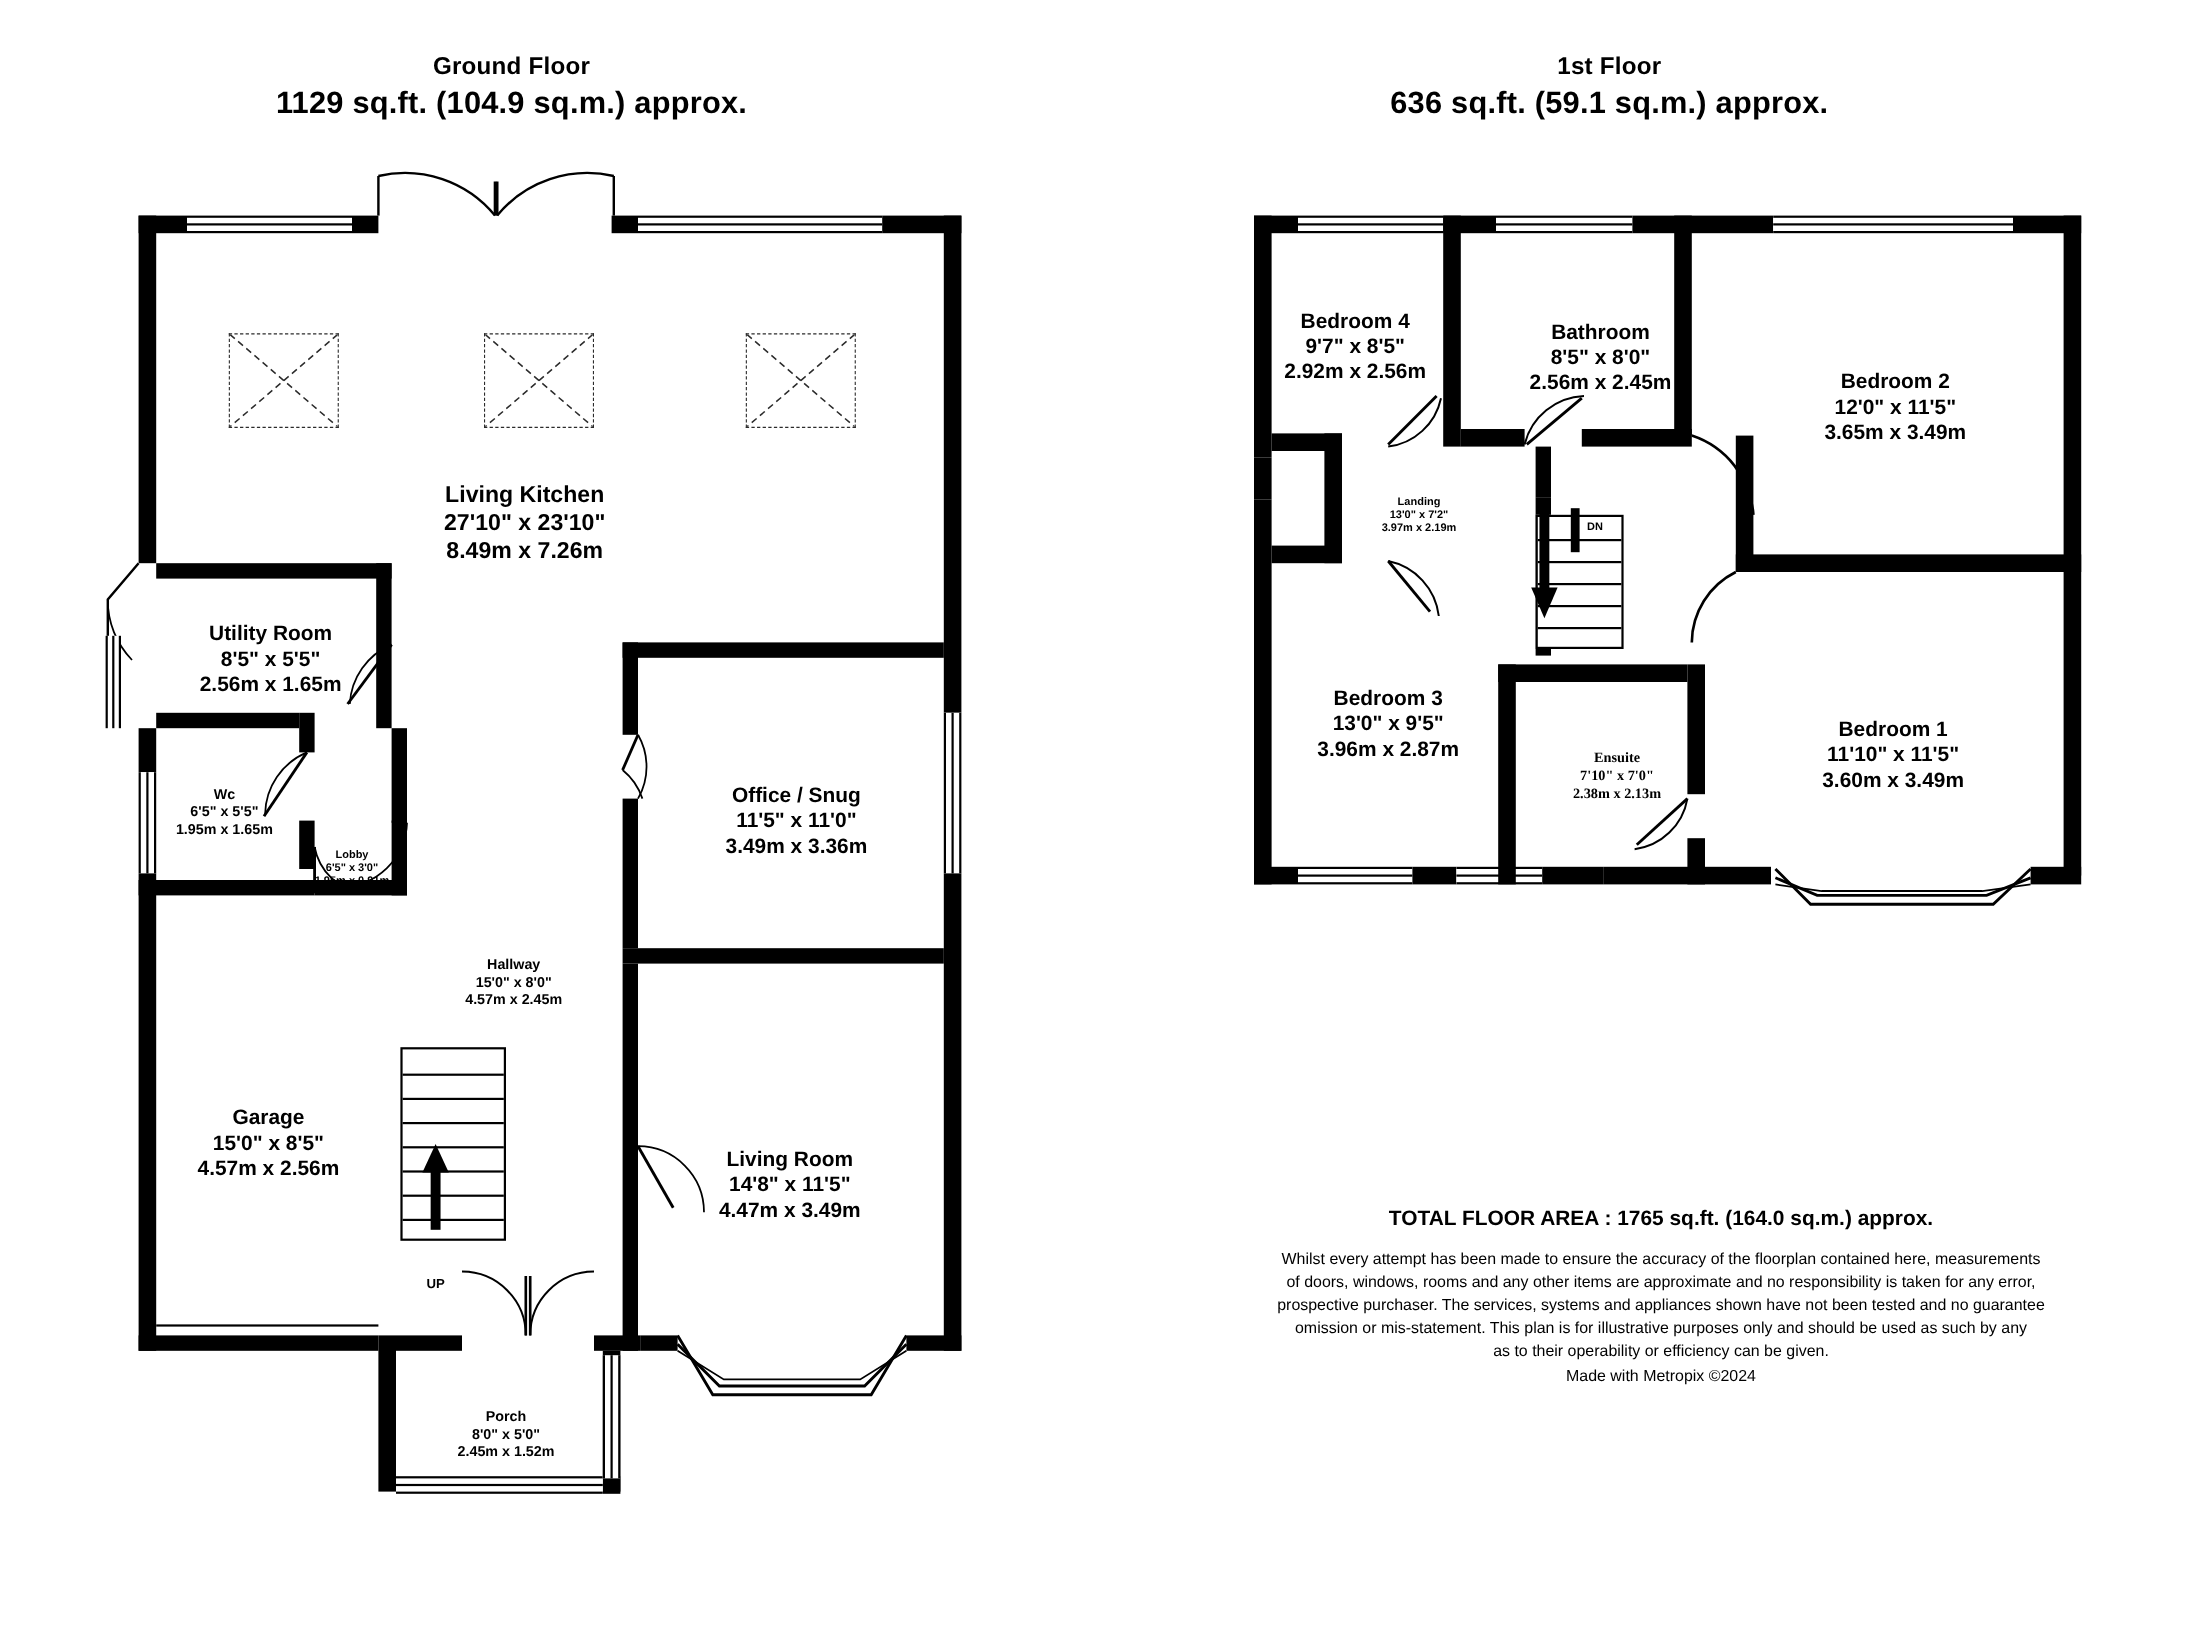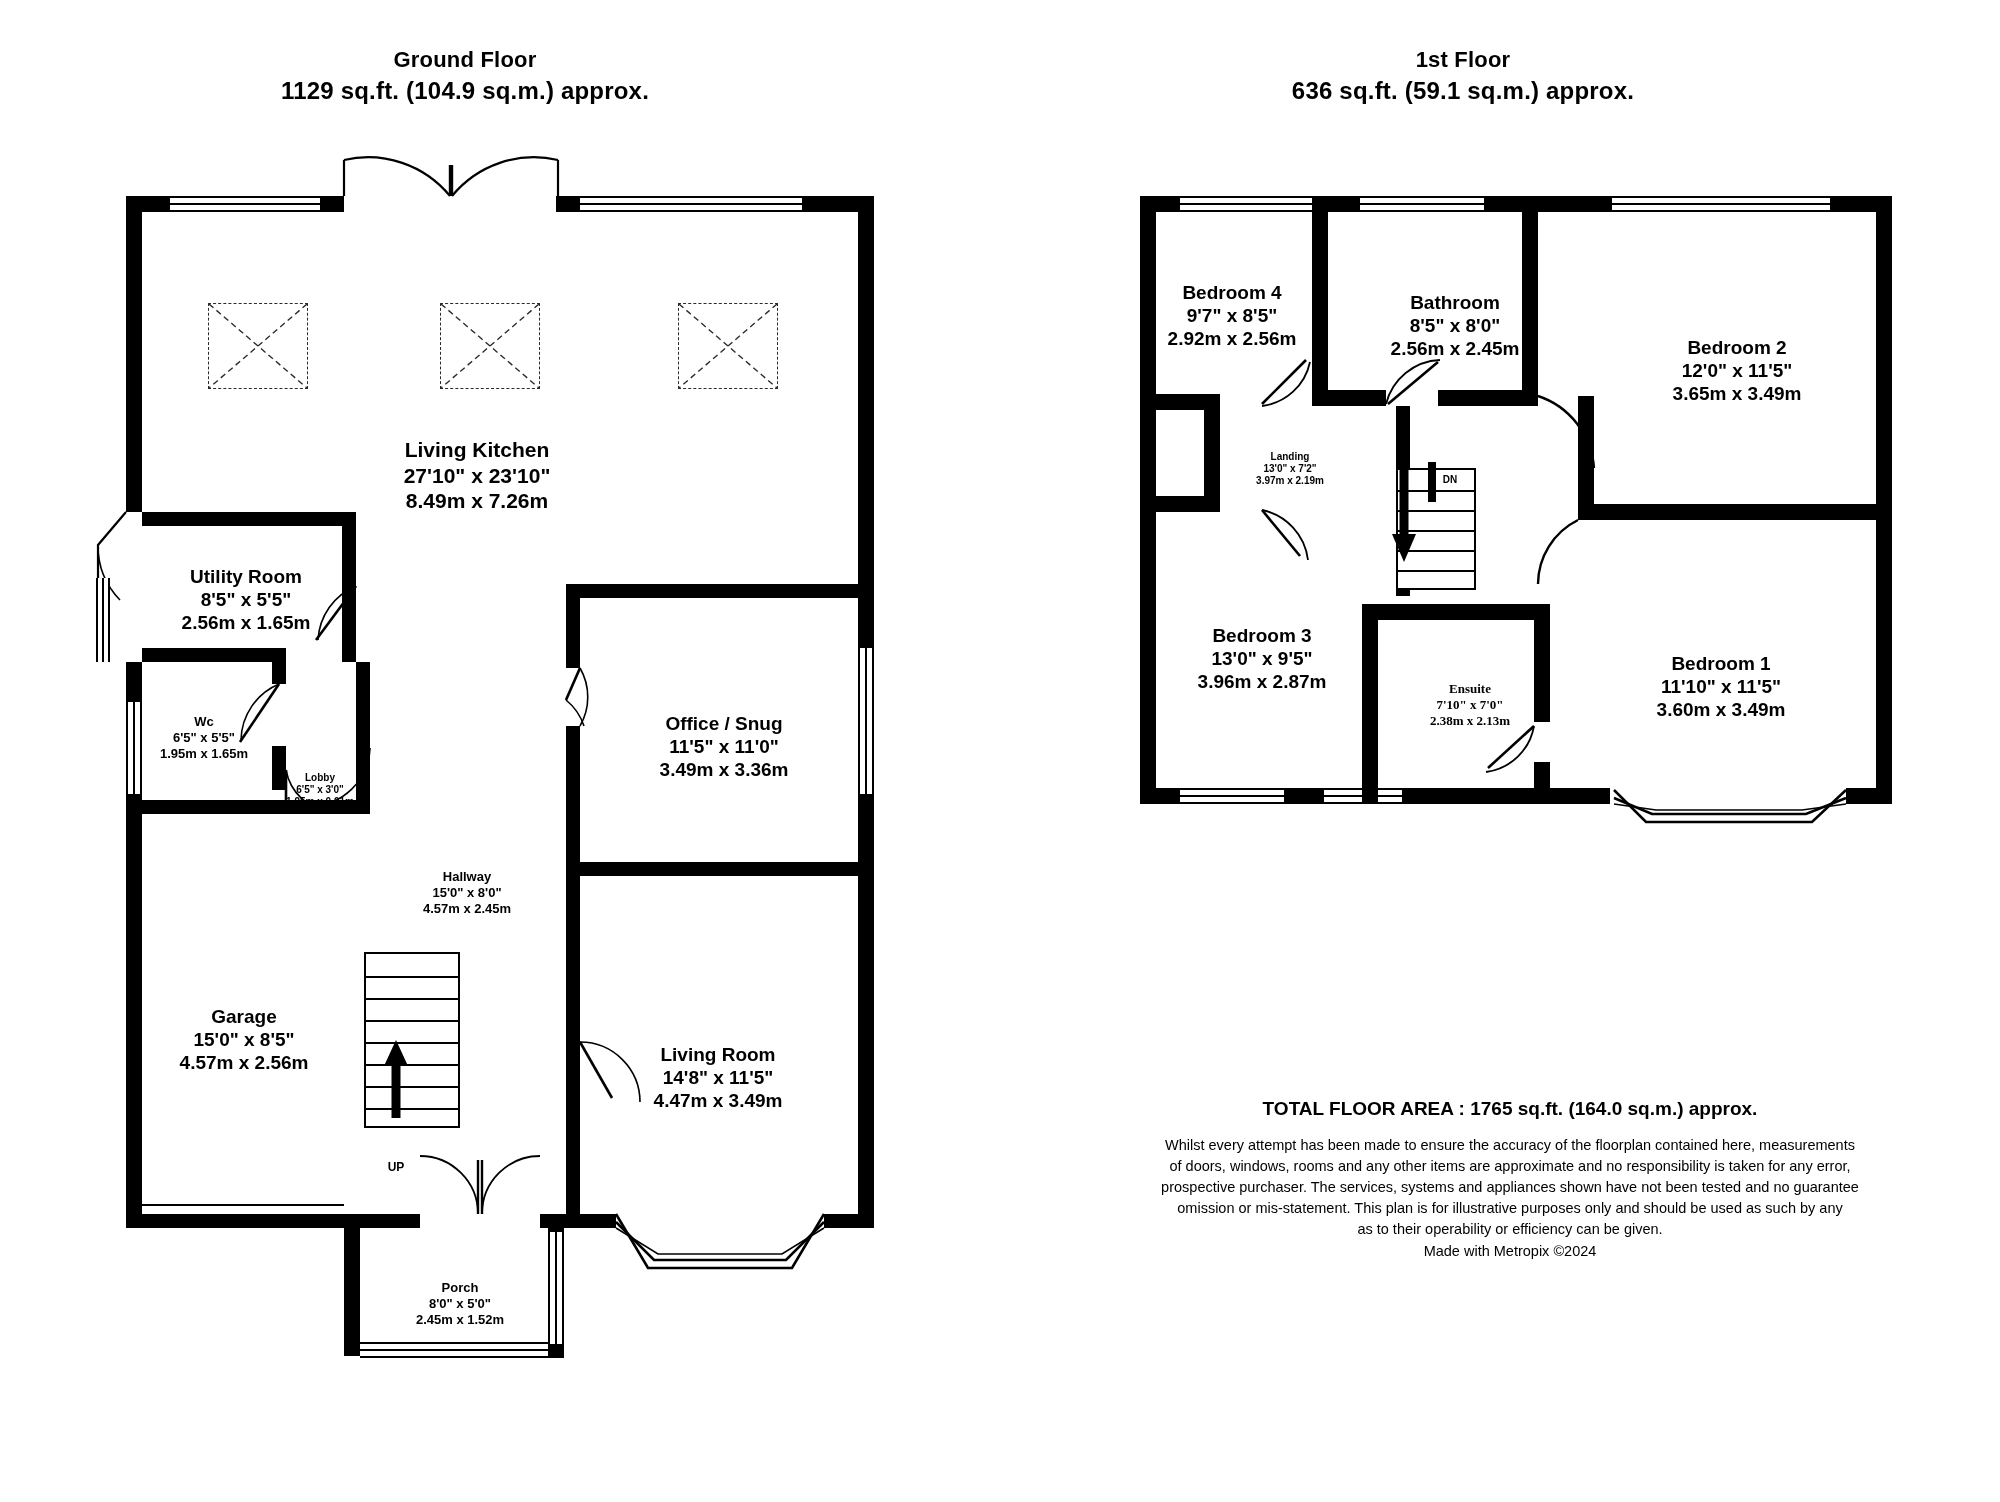--- a/index.html
+++ b/index.html
@@ -25,21 +25,21 @@
 
   
   .floor-title {
     position: absolute;
     text-align: center;
     font-weight: bold;
     line-height: 1.35;
     white-space: nowrap;
   }
   .floor-title .t1 { font-size: 22px; letter-spacing: .2px; }
-  .floor-title .t2 { font-size: 24px; letter-spacing: .2px; }
+  .floor-title .t2 { font-size: 28px; letter-spacing: .2px; }
 
   
   .wall {
     position: absolute;
     background: #000000;
   }
   .thin {
     position: absolute;
     background: #000000;
   }
@@ -477,21 +477,21 @@
       <span class="dim">9'7"  x 8'5"</span>
       <span class="dim">2.92m  x 2.56m</span>
     </div>
 
     <div class="room-label rl-md" style="left:1455px; top:291px;">
       <span class="name">Bathroom</span>
       <span class="dim">8'5"  x 8'0"</span>
       <span class="dim">2.56m  x 2.45m</span>
     </div>
 
-    <div class="room-label rl-md" style="left:1723px; top:336px;margin-left:14px;">
+    <div class="room-label rl-md" style="left:1723px; top:336px;">
       <span class="name">Bedroom 2</span>
       <span class="dim">12'0"  x 11'5"</span>
       <span class="dim">3.65m  x 3.49m</span>
     </div>
 
     <div class="room-label rl-xs" style="left:1290px; top:451px;">
       <span class="name">Landing</span>
       <span class="dim">13'0"  x 7'2"</span>
       <span class="dim">3.97m  x 2.19m</span>
     </div>

